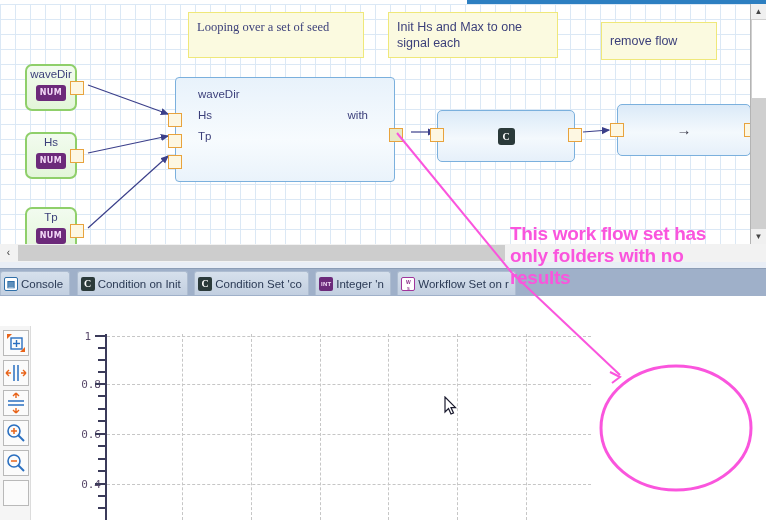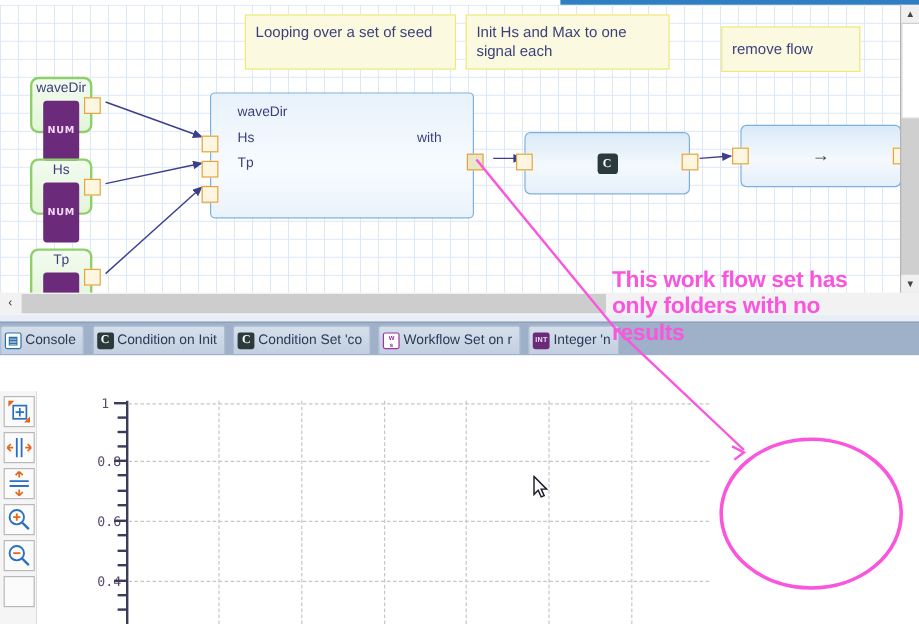--- a/index.html
+++ b/index.html
@@ -109,21 +109,21 @@
   }
   .badge-num {
     display: inline-block;
     margin-top: 3px;
     background: #6c2a7a;
     color: #f3d9f7;
     font-family: "DejaVu Sans", sans-serif;
     font-size: 8px;
     font-weight: bold;
     letter-spacing: 0.5px;
-    padding: 20px 4px;
+    padding: 3px 4px;
     border-radius: 3px;
     line-height: 10px;
   }
 
   
   .port {
     position: absolute;
     width: 14px; height: 14px;
     background: #fdf7e2;
     border: 1px solid #e8a33d;
@@ -335,21 +335,21 @@
             <path d="M0,0 L7,3 L0,6 z" fill="#3b3f8a"></path>
           </marker>
         </defs>
         <line x1="88" y1="81" x2="168" y2="110" stroke="#3b3f8a" stroke-width="1.2" marker-end="url(#ah)"></line>
         <line x1="88" y1="149" x2="168" y2="132" stroke="#3b3f8a" stroke-width="1.2" marker-end="url(#ah)"></line>
         <line x1="88" y1="224" x2="168" y2="152" stroke="#3b3f8a" stroke-width="1.2" marker-end="url(#ah)"></line>
         <line x1="411" y1="128" x2="435" y2="128" stroke="#3b3f8a" stroke-width="1.2" marker-end="url(#ah)"></line>
         <line x1="583" y1="128" x2="609" y2="126" stroke="#3b3f8a" stroke-width="1.2" marker-end="url(#ah)"></line>
       </svg>
 
-      <div class="note" style="left:204px;top:8px;width:176px;height:46px;">Looping over a set of seed</div>
+      <div class="note" style="left:188px;top:8px;width:176px;height:46px;font-family:Liberation Serif, serif;">Looping over a set of seed</div>
       <div class="note" style="left:388px;top:8px;width:170px;height:46px;">Init Hs and Max to one signal each</div>
       <div class="note" style="left:601px;top:18px;width:116px;height:38px;display:flex;align-items:center;">remove flow</div>
 
       <div class="vnode" style="left:25px;top:60px;">
         <div class="vtitle">waveDir</div>
         <div class="badge-num">NUM</div>
       </div>
       <div class="port" style="left:70px;top:77px;"></div>
 
       <div class="vnode" style="left:25px;top:128px;">
@@ -410,26 +410,26 @@
     </div>
     <div class="tab">
       <span class="ticon cond">C</span>
       <span>Condition on Init</span>
     </div>
     <div class="tab">
       <span class="ticon cond">C</span>
       <span>Condition Set 'co</span>
     </div>
     <div class="tab">
+      <span class="ticon int">INT</span>
+      <span>Integer 'n</span>
+    </div>
+    <div class="tab">
       <span class="ticon wf">W<br>s</span>
       <span>Workflow Set on r</span>
-    </div>
-    <div class="tab">
-      <span class="ticon int">INT</span>
-      <span>Integer 'n</span>
     </div>
   </div>
 
   <div id="plotview">
 
     <div id="plot-left-tools">
       <div class="tool-btn" style="top:4px;">
         <svg width="24" height="24" viewBox="0 0 24 24">
           <rect x="7" y="7" width="11" height="11" fill="none" stroke="#2a6fc0" stroke-width="1.4"></rect>
           <line x1="9" y1="12.5" x2="16" y2="12.5" stroke="#2a6fc0" stroke-width="1.4"></line>

